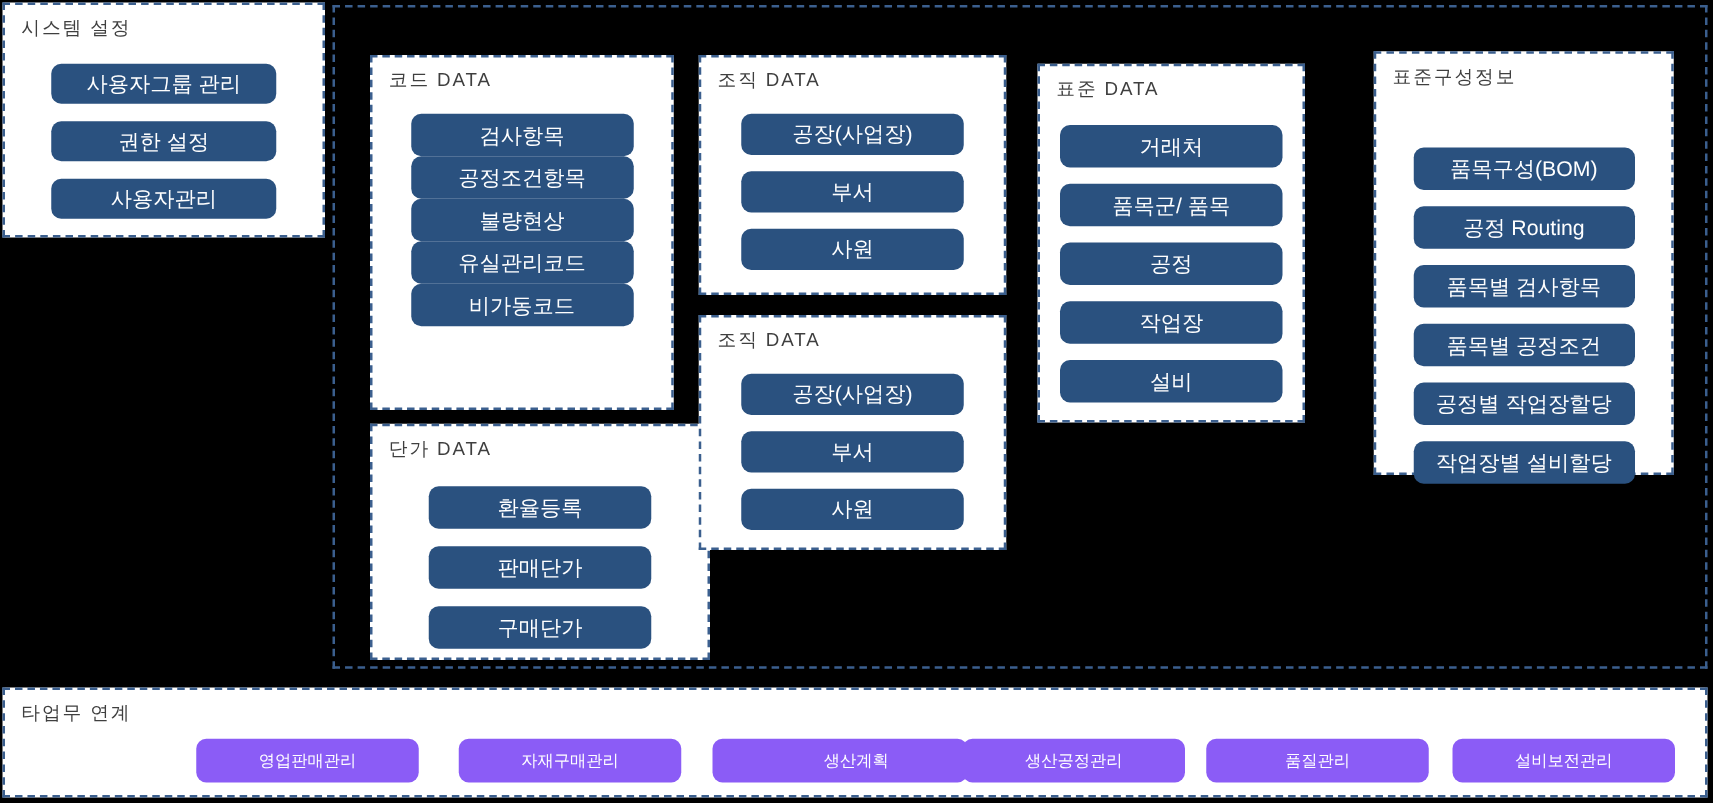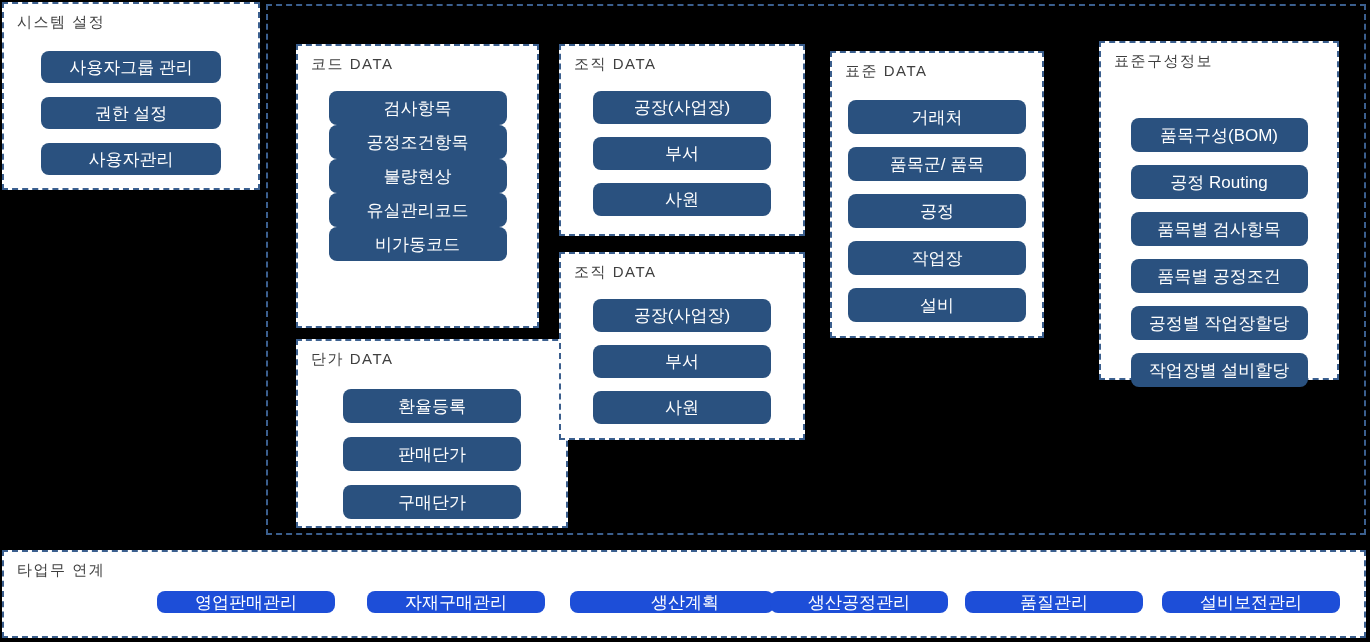--- a/index.html
+++ b/index.html
@@ -19,23 +19,23 @@
   .stack{
     position:absolute;left:0;right:0;
     display:flex;flex-direction:column;align-items:center;
   }
   .btn-blue{
     width:178px;height:34px;background:#2a517f;border-radius:8px;
     color:#ffffff;font-size:17px;display:flex;align-items:center;justify-content:center;
     white-space:nowrap;
   }
   .btn-orange{
-    position:absolute;width:178px;height:22px;top:39px;
-    background:#1d4ed8;border-radius:8px;
-    color:#ffffff;font-size:17px;display:flex;align-items:center;justify-content:center;
+    position:absolute;width:178px;height:35px;top:39px;
+    background:#8b5cf6;border-radius:8px;
+    color:#ffffff;font-size:13px;display:flex;align-items:center;justify-content:center;
     white-space:nowrap;
   }
   
   .p-sys  {left:2px;   top:2px;   width:258px; height:188px;}
   .p-sys .stack{top:47px;gap:14px;}
   .p-sys .btn-blue{width:180px;height:32px;}
 
   .big-container{
     position:absolute;left:266px;top:4px;width:1100px;height:531px;
     border:2px dashed #3b5f8e;box-sizing:border-box;background:transparent;

